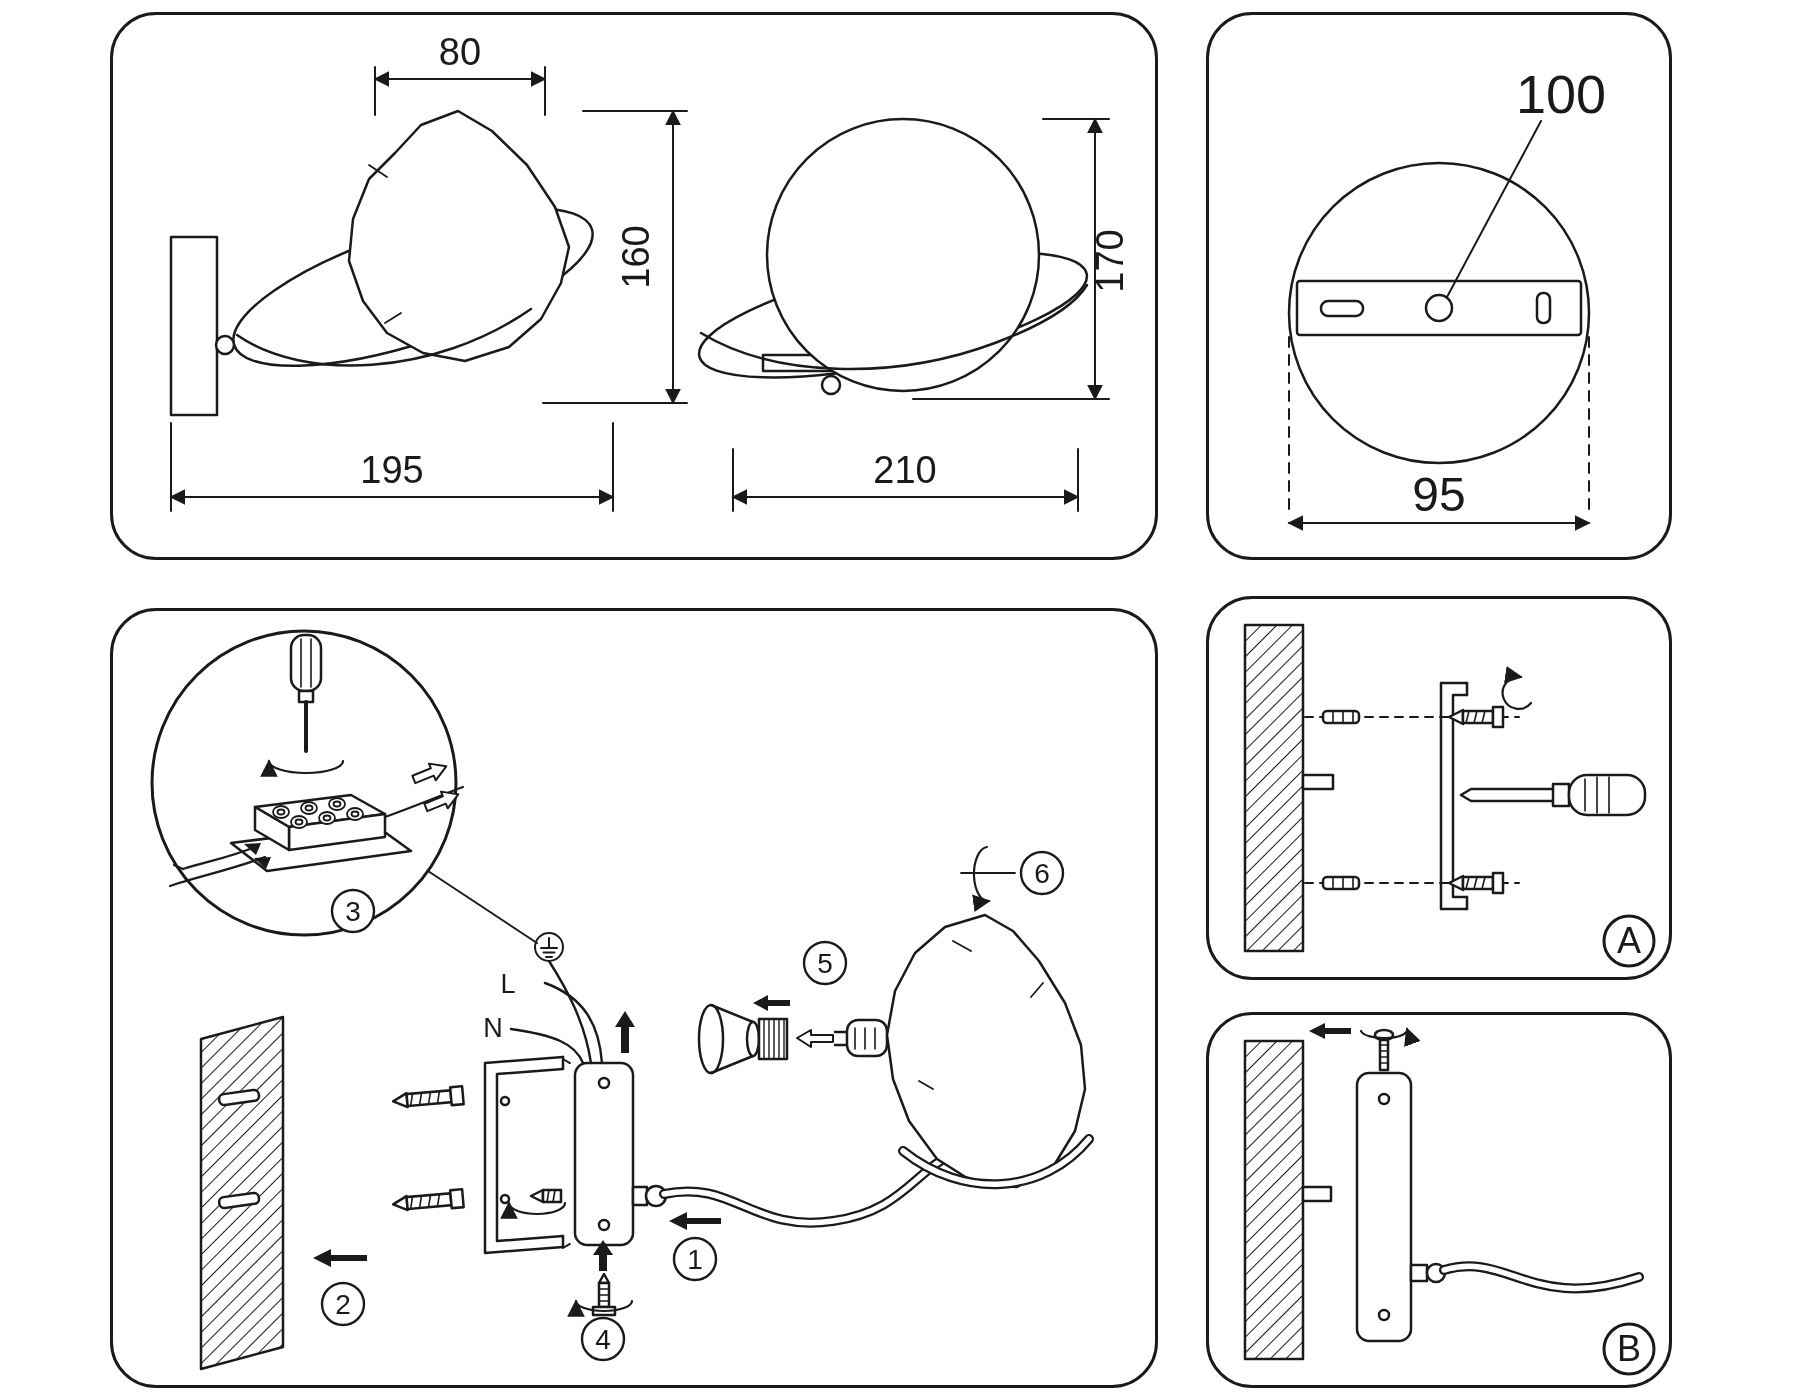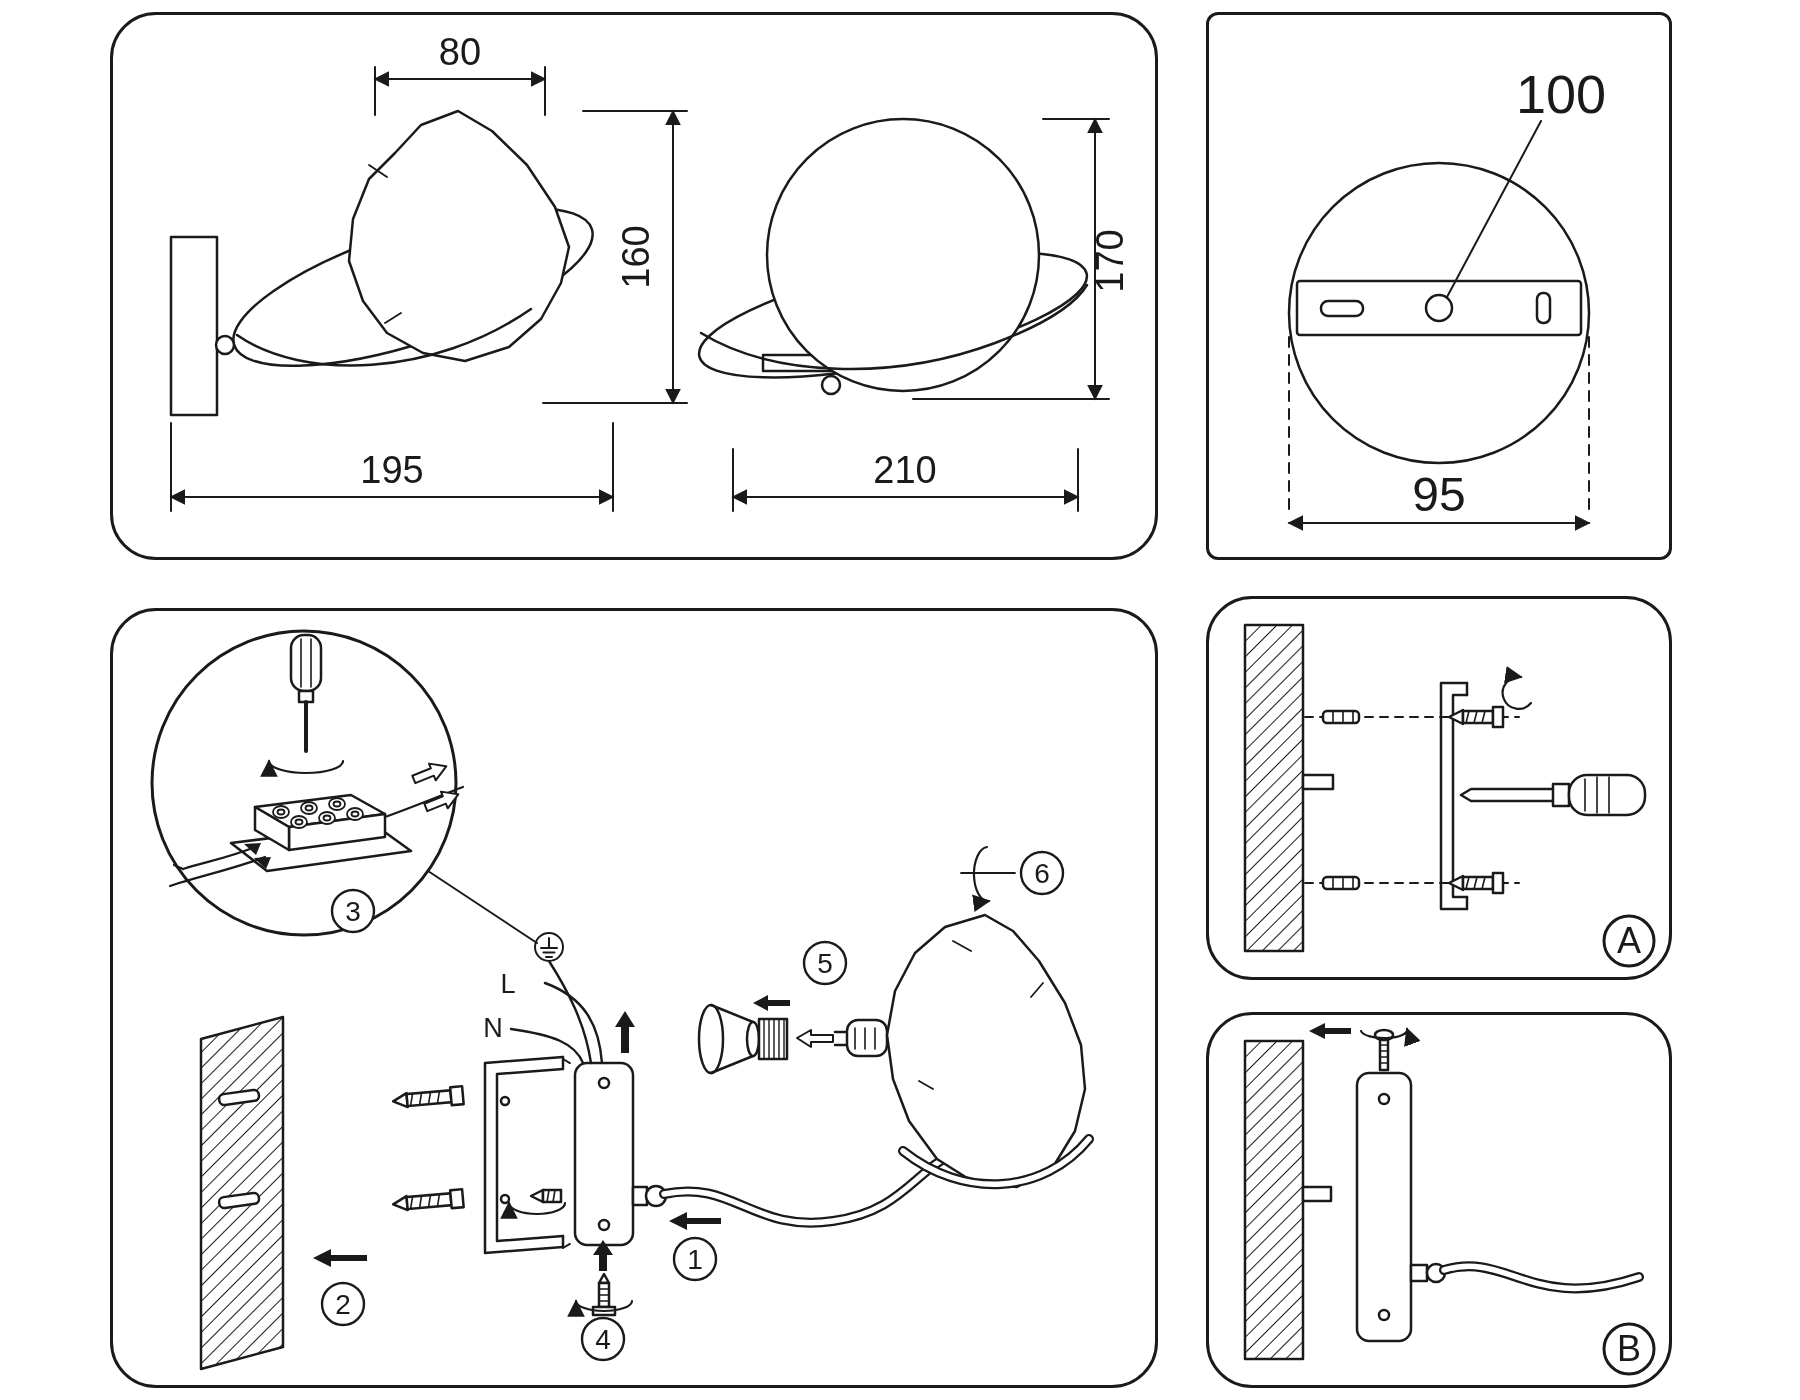--- a/index.html
+++ b/index.html
@@ -74,21 +74,21 @@
   <g>
     <text class="dim" text-anchor="middle" x="347" y="50">80</text>
     <text class="dim" text-anchor="middle" transform="translate(536 242) rotate(-90)">160</text>
     <text class="dim" text-anchor="middle" x="279" y="468">195</text>
     <text class="dim" text-anchor="middle" transform="translate(1010 246) rotate(-90)">170</text>
     <text class="dim" text-anchor="middle" x="792" y="468">210</text>
   </g>
 </svg>
 </div>
 
-<div class="panel" id="p-plate" style="left:1206px; top:12px; width:466px; height:548px;border-radius:12px;">
+<div class="panel" id="p-plate" style="left:1206px; top:12px; width:466px; height:548px;">
 <svg viewBox="0 0 460 542">
   <defs>
     <marker id="a2" viewBox="0 0 10 10" refX="9" refY="5" markerWidth="8" markerHeight="8" orient="auto-start-reverse">
       <path d="M0,0 L10,5 L0,10 z" fill="#1a1a1a"></path>
     </marker>
   </defs>
   <g stroke="#1a1a1a" stroke-width="2.5" fill="none" stroke-linejoin="round" stroke-linecap="round">
     <circle cx="230" cy="298" r="150" fill="#fff"></circle>
     <rect x="88" y="266" width="284" height="54" rx="3" fill="#fff"></rect>
     <rect x="112" y="286" width="42" height="15" rx="7"></rect>

